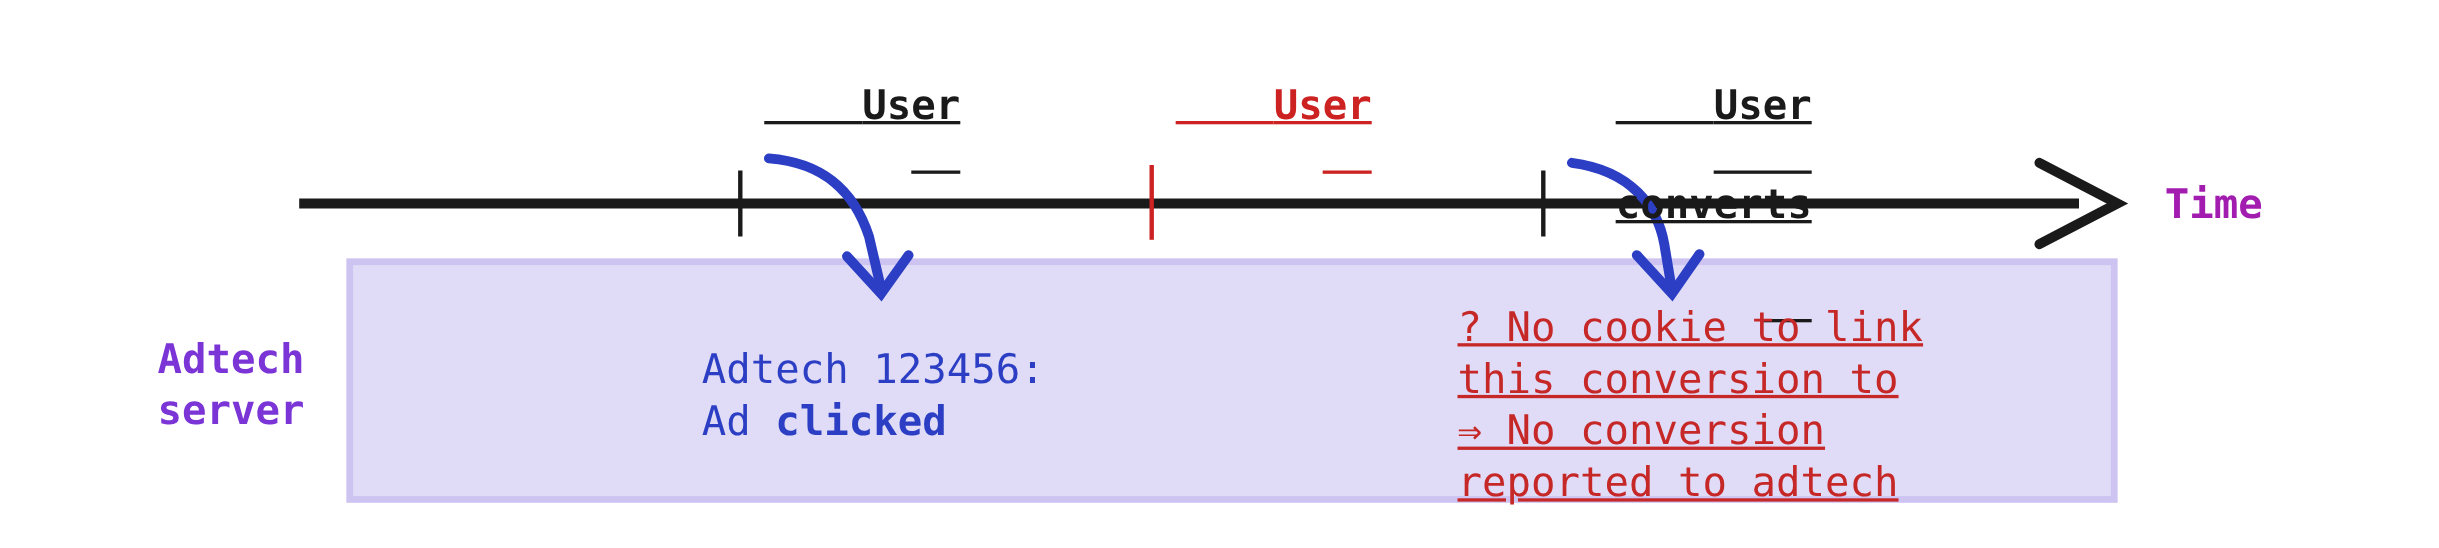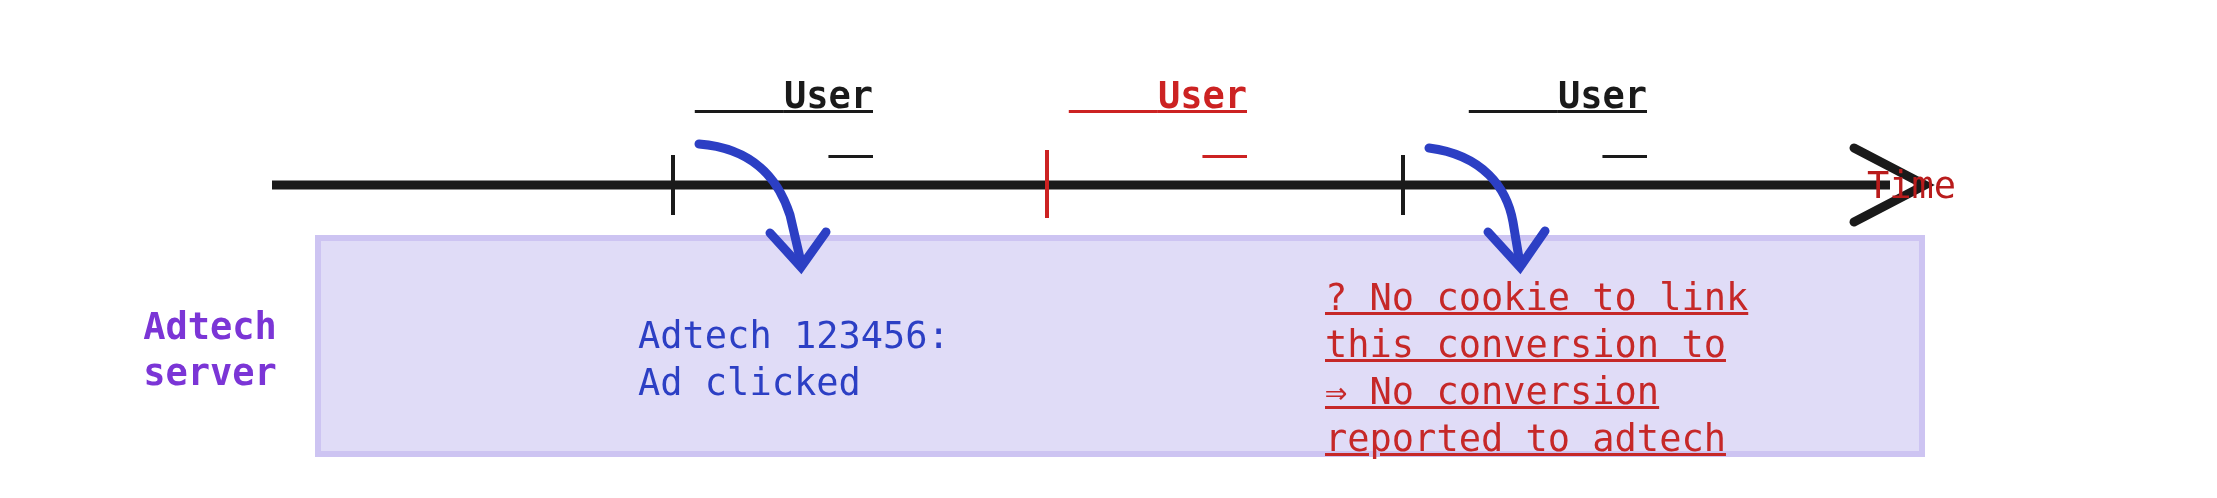--- a/index.html
+++ b/index.html
@@ -68,43 +68,43 @@
   .event-caption .l2 { display: block; }
   .cap-click  { left: 473px;  top: 28px;  width: 400px; color: #1a1a1a; }
   .cap-clear  { left: 847px;  top: 28px;  width: 400px; color: #cc2222; }
   .cap-convert{ left: 1247px; top: 28px;  width: 400px; color: #1a1a1a; }
 
   .cap-click .thin { font-weight: 400; }
 
   
   .time-label {
     position: absolute;
-    left: 1867px;
+    left: 1968px;
     top: 166px;
-    color: #b91c1c;
+    color: #a21caf;
     font-size: 37px;
     line-height: 40px;
-    font-weight: 400;
+    font-weight: 700;
     white-space: pre;
   }
 
   
   .box-text {
     position: absolute;
     white-space: pre;
     font-size: 37px;
     line-height: 47px;
   }
   .cookie-text {
     left: 638px;
     top: 312px;
     color: #2c3fc4;
     font-weight: 500;
   }
-  .cookie-text .strong { font-weight: 400; }
+  .cookie-text .strong { font-weight: 700; }
 
   .noconv-text {
     left: 1325px;
     top: 274px;
     color: #c62828;
     font-weight: 500;
     text-decoration: underline;
   }
 </style>
 </head>
@@ -137,20 +137,21 @@
   <div class="event-caption cap-click">
     <span>User</span>
   </div>
 
   <div class="event-caption cap-clear">
     <span>User</span>
   </div>
 
   <div class="event-caption cap-convert">
     <span>User</span>
+    <span class="l2">converts</span>
   </div>
 
   <div class="time-label">Time</div>
 
   <div class="box-text cookie-text"><span>Adtech 123456:</span>
 <span>Ad </span><span class="strong">clicked</span></div>
 
   <div class="box-text noconv-text"><span>? No cookie to link</span>
 <span>this conversion to</span>
 <span>⇒ No conversion</span>

